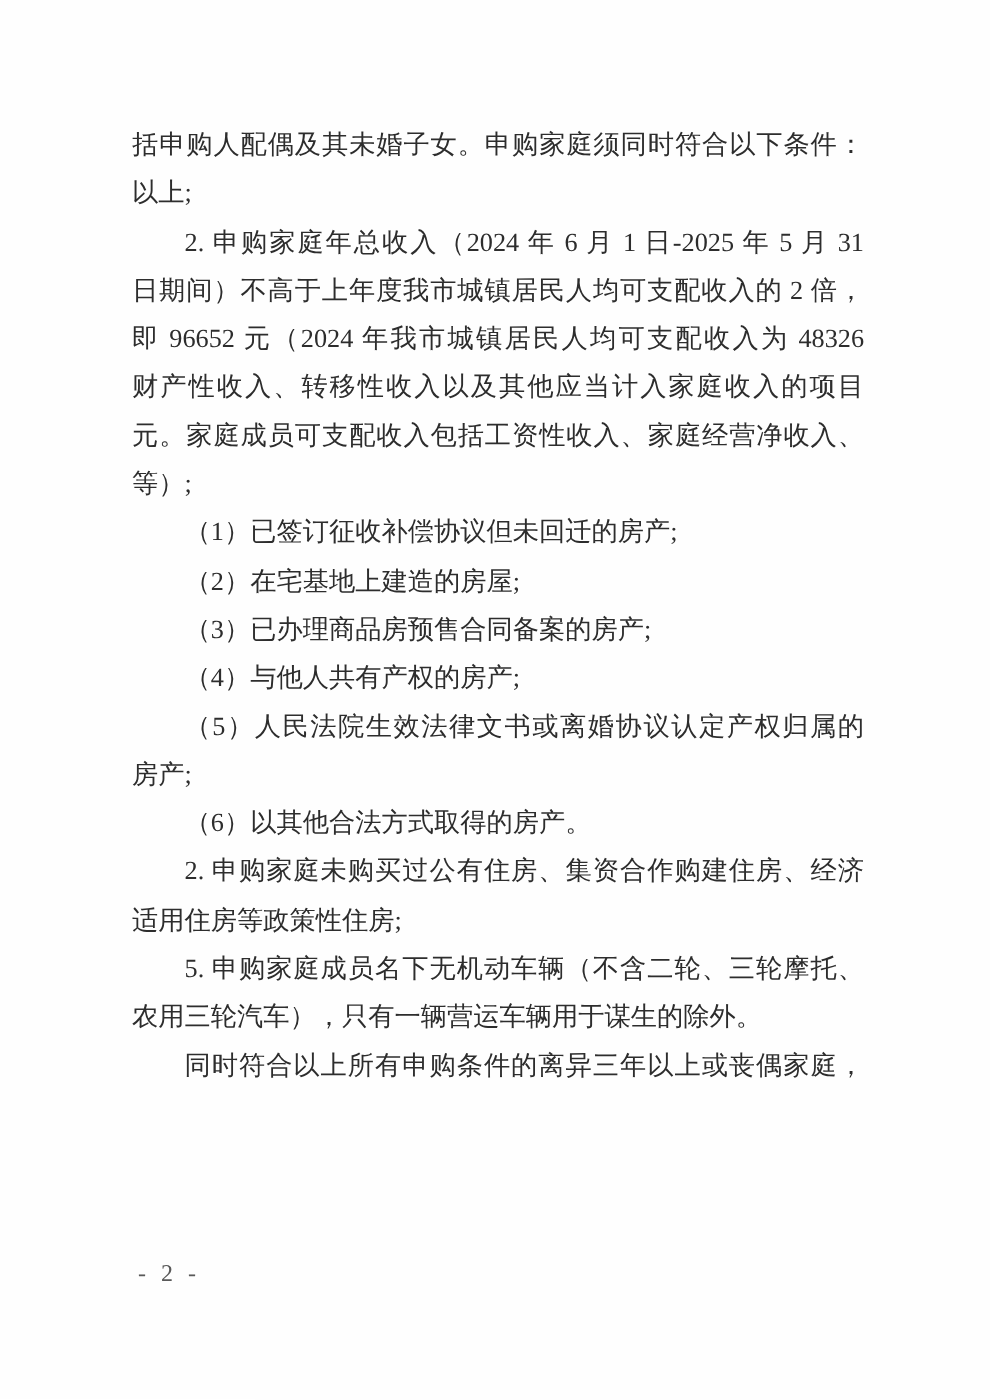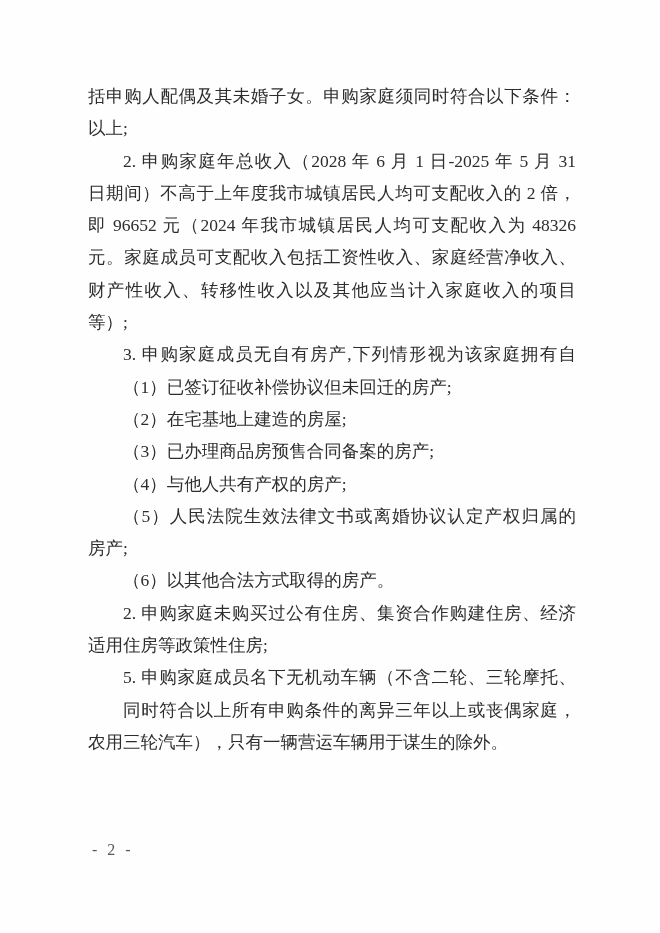--- a/index.html
+++ b/index.html
@@ -49,34 +49,33 @@
     font-family: "Liberation Serif", "DejaVu Serif", serif;
   }
 </style>
 </head>
 <body>
 
 <div class="page">
   <div class="doc-body">
     <p class="ln full">括申购人配偶及其未婚子女。申购家庭须同时符合以下条件：</p>
     <p class="ln">以上;</p>
-    <p class="ln ind full">2. 申购家庭年总收入（2028 年 6 月 1 日-2025 年 5 月 31</p>
+    <p class="ln ind full">2. 申购家庭年总收入（2024 年 6 月 1 日-2025 年 5 月 31</p>
     <p class="ln full">日期间）不高于上年度我市城镇居民人均可支配收入的 2 倍，</p>
     <p class="ln full">即 96652 元（2024 年我市城镇居民人均可支配收入为 48326</p>
+    <p class="ln full">财产性收入、转移性收入以及其他应当计入家庭收入的项目</p>
     <p class="ln full">元。家庭成员可支配收入包括工资性收入、家庭经营净收入、</p>
-    <p class="ln full">财产性收入、转移性收入以及其他应当计入家庭收入的项目</p>
     <p class="ln">等）;</p>
-    <p class="ln ind full">3. 申购家庭成员无自有房产,下列情形视为该家庭拥有自</p>
     <p class="ln ind">（1）已签订征收补偿协议但未回迁的房产;</p>
     <p class="ln ind">（2）在宅基地上建造的房屋;</p>
     <p class="ln ind">（3）已办理商品房预售合同备案的房产;</p>
     <p class="ln ind">（4）与他人共有产权的房产;</p>
     <p class="ln ind full">（5）人民法院生效法律文书或离婚协议认定产权归属的</p>
     <p class="ln">房产;</p>
     <p class="ln ind">（6）以其他合法方式取得的房产。</p>
     <p class="ln ind full">2. 申购家庭未购买过公有住房、集资合作购建住房、经济</p>
     <p class="ln">适用住房等政策性住房;</p>
     <p class="ln ind full">5. 申购家庭成员名下无机动车辆（不含二轮、三轮摩托、</p>
+    <p class="ln">农用三轮汽车），只有一辆营运车辆用于谋生的除外。</p>
     <p class="ln ind full">同时符合以上所有申购条件的离异三年以上或丧偶家庭，</p>
-    <p class="ln">农用三轮汽车），只有一辆营运车辆用于谋生的除外。</p>
   </div>
   <div class="page-number">- 2 -</div>
 </div>
 
 </body></html>

